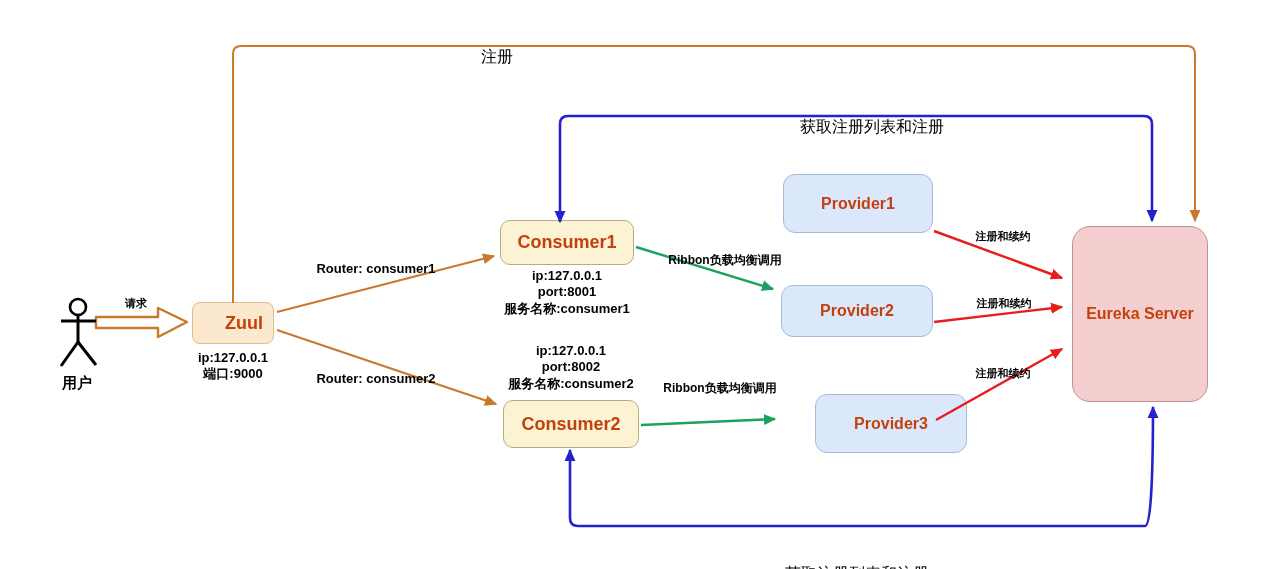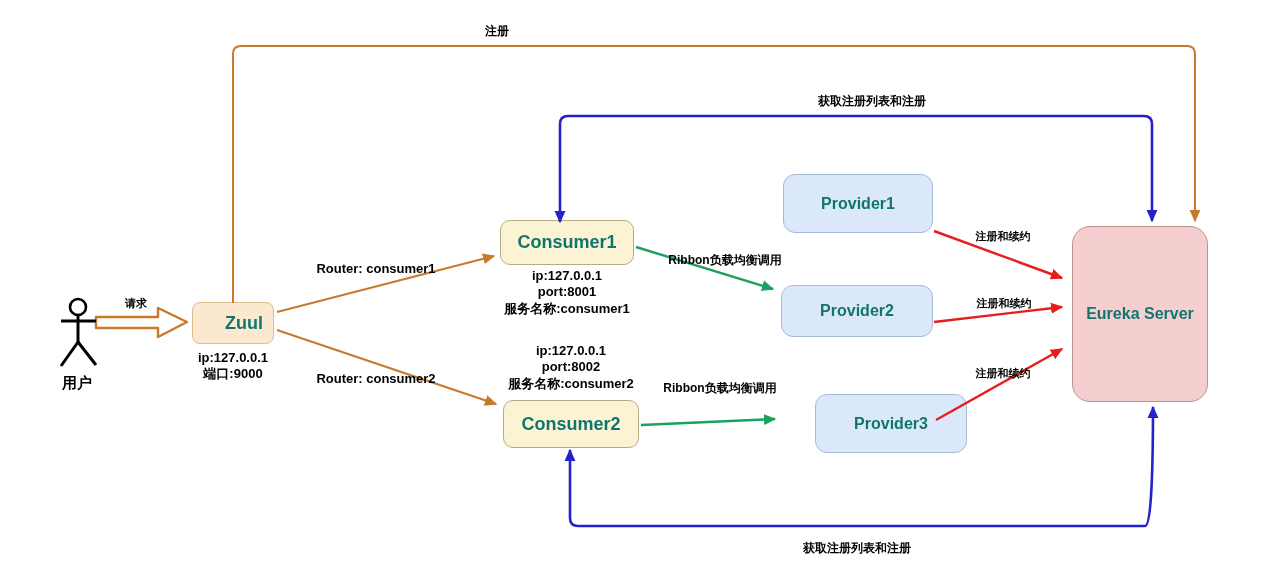--- a/index.html
+++ b/index.html
@@ -2,34 +2,34 @@
 <html style="--c-orange: #c8792c; --c-blue: #2421cd; --c-green: #18a15f; --c-red: #e81d1d; --c-zuul_fill: #fbe8cf; --c-zuul_border: #ddbd8d; --c-consumer_fill: #fbf3d4; --c-consumer_border: #b5ad82; --c-provider_fill: #dbe8fb; --c-provider_border: #a6bad8; --c-eureka_fill: #f5cfcf; --c-eureka_border: #c28f8f;"><head>
 <meta charset="utf-8">
 <style>
   html,body{margin:0;padding:0;background:#fff;}
   #canvas{
     position:relative;width:1280px;height:569px;background:#ffffff;overflow:hidden;
     font-family:"Liberation Sans",sans-serif;color:#000;
   }
   .node{
     position:absolute;display:flex;align-items:center;justify-content:center;
-    font-weight:bold;color:#0f766e;box-sizing:border-box;z-index:1;
+    font-weight:bold;color:#c2410c;box-sizing:border-box;z-index:1;
   }
   .node-zuul{background:var(--c-zuul_fill);border:1px solid var(--c-zuul_border);border-radius:8px;font-size:18px;padding-left:22px;}
   .node-consumer{background:var(--c-consumer_fill);border:1px solid var(--c-consumer_border);border-radius:10px;font-size:18px;}
   .node-provider{background:var(--c-provider_fill);border:1px solid var(--c-provider_border);border-radius:12px;font-size:16px;}
   .node-eureka{background:var(--c-eureka_fill);border:1px solid var(--c-eureka_border);border-radius:18px;font-size:16px;}
   .details{
     position:absolute;font-weight:bold;font-size:13px;line-height:1.25;text-align:center;
     white-space:pre-line;transform:translateX(-50%);z-index:3;
   }
   .lbl{
     position:absolute;text-align:center;white-space:nowrap;transform:translateX(-50%);z-index:3;
   }
-  .lbl-cn{font-size:12px;font-weight:bold;}
+  .lbl-cn{font-size:16px;font-weight:normal;margin-top:24px;}
   .lbl-cn-sm{font-size:11px;font-weight:bold;}
   .lbl-router{font-size:13px;font-weight:bold;}
   .lbl-ribbon{font-size:12px;font-weight:bold;}
   .actor-label{position:absolute;font-size:15px;font-weight:bold;transform:translateX(-50%);z-index:3;}
   #edges{position:absolute;left:0;top:0;z-index:2;pointer-events:none;}
   .st-orange{stroke:var(--c-orange);fill:none;}
   .st-blue{stroke:var(--c-blue);fill:none;}
   .st-green{stroke:var(--c-green);fill:none;}
   .st-red{stroke:var(--c-red);fill:none;}
   .mk-orange{fill:var(--c-orange);}

